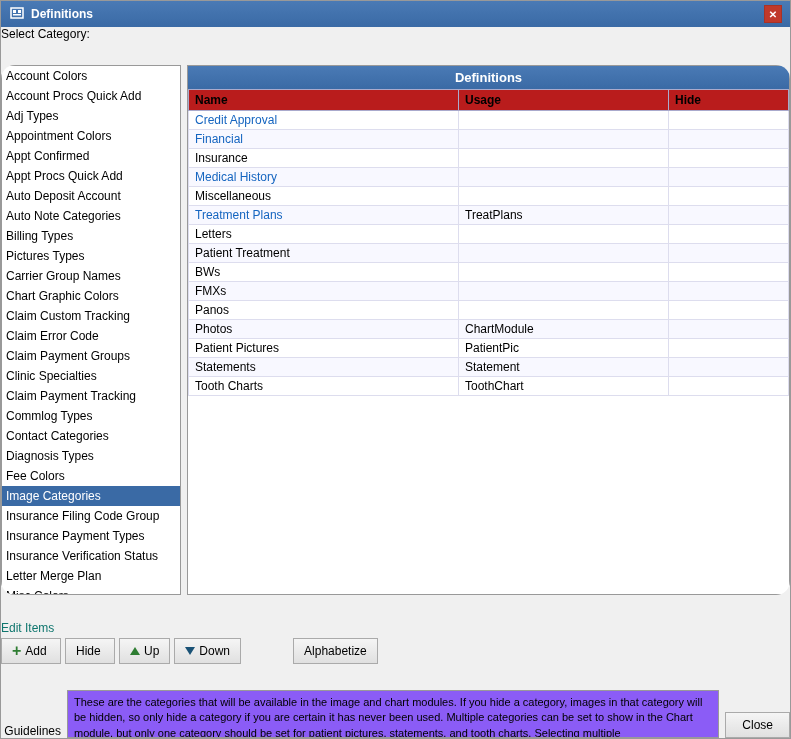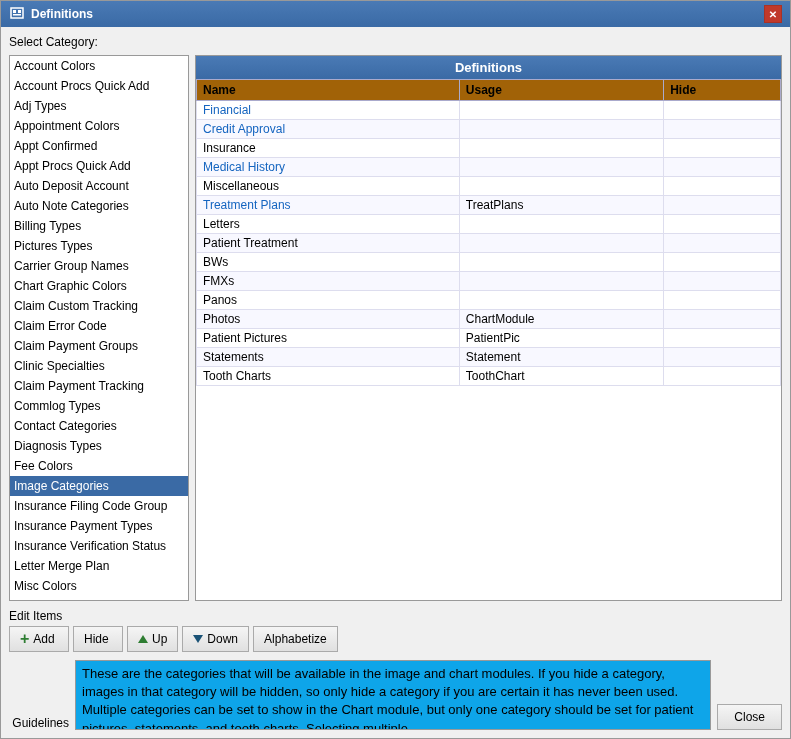--- a/index.html
+++ b/index.html
@@ -59,34 +59,34 @@
       align-items: center;
       justify-content: center;
       cursor: pointer;
       font-size: 10px;
       font-weight: bold;
     }
     .window-body {
       flex: 1;
       display: flex;
       flex-direction: column;
-      padding: 8px;
-      gap: 4px;
+      gap: 22px;
       overflow: hidden;
     }
     .select-category-label {
       font-size: 12px;
       color: #000;
       margin-bottom: 2px;
     }
     .main-content {
       display: flex;
       flex: 1;
       gap: 6px;
       overflow: hidden;
+      border-radius: 14px;
     }
     .sidebar {
       width: 180px;
       flex-shrink: 0;
       border: 1px solid #999;
       background: white;
       overflow-y: auto;
       overflow-x: hidden;
     }
     .sidebar-item {
@@ -120,21 +120,21 @@
       text-align: center;
       font-weight: bold;
       padding: 4px;
       font-size: 13px;
     }
     .def-table {
       width: 100%;
       border-collapse: collapse;
     }
     .def-table th {
-      background: #a16207;
+      background: #b91c1c;
       border: 1px solid #aac;
       padding: 3px 6px;
       text-align: left;
       font-weight: bold;
       font-size: 12px;
       position: sticky;
       top: 0;
     }
     .def-table td {
       border: 1px solid #dde;
@@ -145,21 +145,21 @@
     .def-table tr:nth-child(even) td {
       background: #f8f8ff;
     }
     .cell-blue { color: #1565c0; }
     .cell-black { color: #000; }
     .edit-items-section {
       margin-top: 4px;
     }
     .edit-items-label {
       font-size: 12px;
-      color: #000000;
+      color: #0f766e;
       margin-bottom: 3px;
     }
     .edit-buttons {
       display: flex;
       gap: 4px;
       align-items: center;
     }
     .btn {
       padding: 4px 10px;
       font-size: 12px;
@@ -169,21 +169,21 @@
       display: flex;
       align-items: center;
       gap: 4px;
       height: 26px;
       color: #000;
     }
     .btn-add { min-width: 60px; }
     .btn-hide { min-width: 50px; }
     .btn-up { min-width: 50px; }
     .btn-down { min-width: 55px; }
-    .btn-alpha { min-width: 80px; }
+    .btn-alpha { min-width: 80px; margin-left: 48px; }
     .arrow-up {
       width: 0; height: 0;
       border-left: 5px solid transparent;
       border-right: 5px solid transparent;
       border-bottom: 8px solid #2e7d32;
     }
     .arrow-down {
       width: 0; height: 0;
       border-left: 5px solid transparent;
       border-right: 5px solid transparent;
@@ -205,25 +205,25 @@
       font-size: 12px;
       color: #000;
       width: 60px;
       flex-shrink: 0;
       text-align: right;
       padding-top: 3px;
     }
     .guidelines-text {
       flex: 1;
       border: 1px solid #999;
-      background: #0ea5e9;
+      background: #8b5cf6;
       padding: 4px 6px;
-      font-size: 13px;
+      font-size: 11px;
       color: #000;
-      height: 70px;
+      height: 48px;
       overflow-y: auto;
       line-height: 1.4;
     }
     .close-bottom-btn {
       padding: 4px 16px;
       font-size: 12px;
       border: 1px solid #aaa;
       background: linear-gradient(to bottom, #f5f5f5, #e0e0e0);
       cursor: pointer;
       height: 26px;
@@ -298,26 +298,26 @@
           <table class="def-table">
             <thead>
               <tr>
                 <th style="width:45%">Name</th>
                 <th style="width:35%">Usage</th>
                 <th style="width:20%">Hide</th>
               </tr>
             </thead>
             <tbody id="def-table-body">
             <tr>
+                  <td class="cell-blue">Credit Approval</td>
+                  <td></td>
+                  <td></td>
+                </tr>
+                <tr>
                   <td class="cell-blue">Financial</td>
-                  <td></td>
-                  <td></td>
-                </tr>
-                <tr>
-                  <td class="cell-blue">Credit Approval</td>
                   <td></td>
                   <td></td>
                 </tr>
                 <tr>
                   <td class="cell-black">Insurance</td>
                   <td></td>
                   <td></td>
                 </tr>
                 <tr>
                   <td class="cell-blue">Medical History</td>

